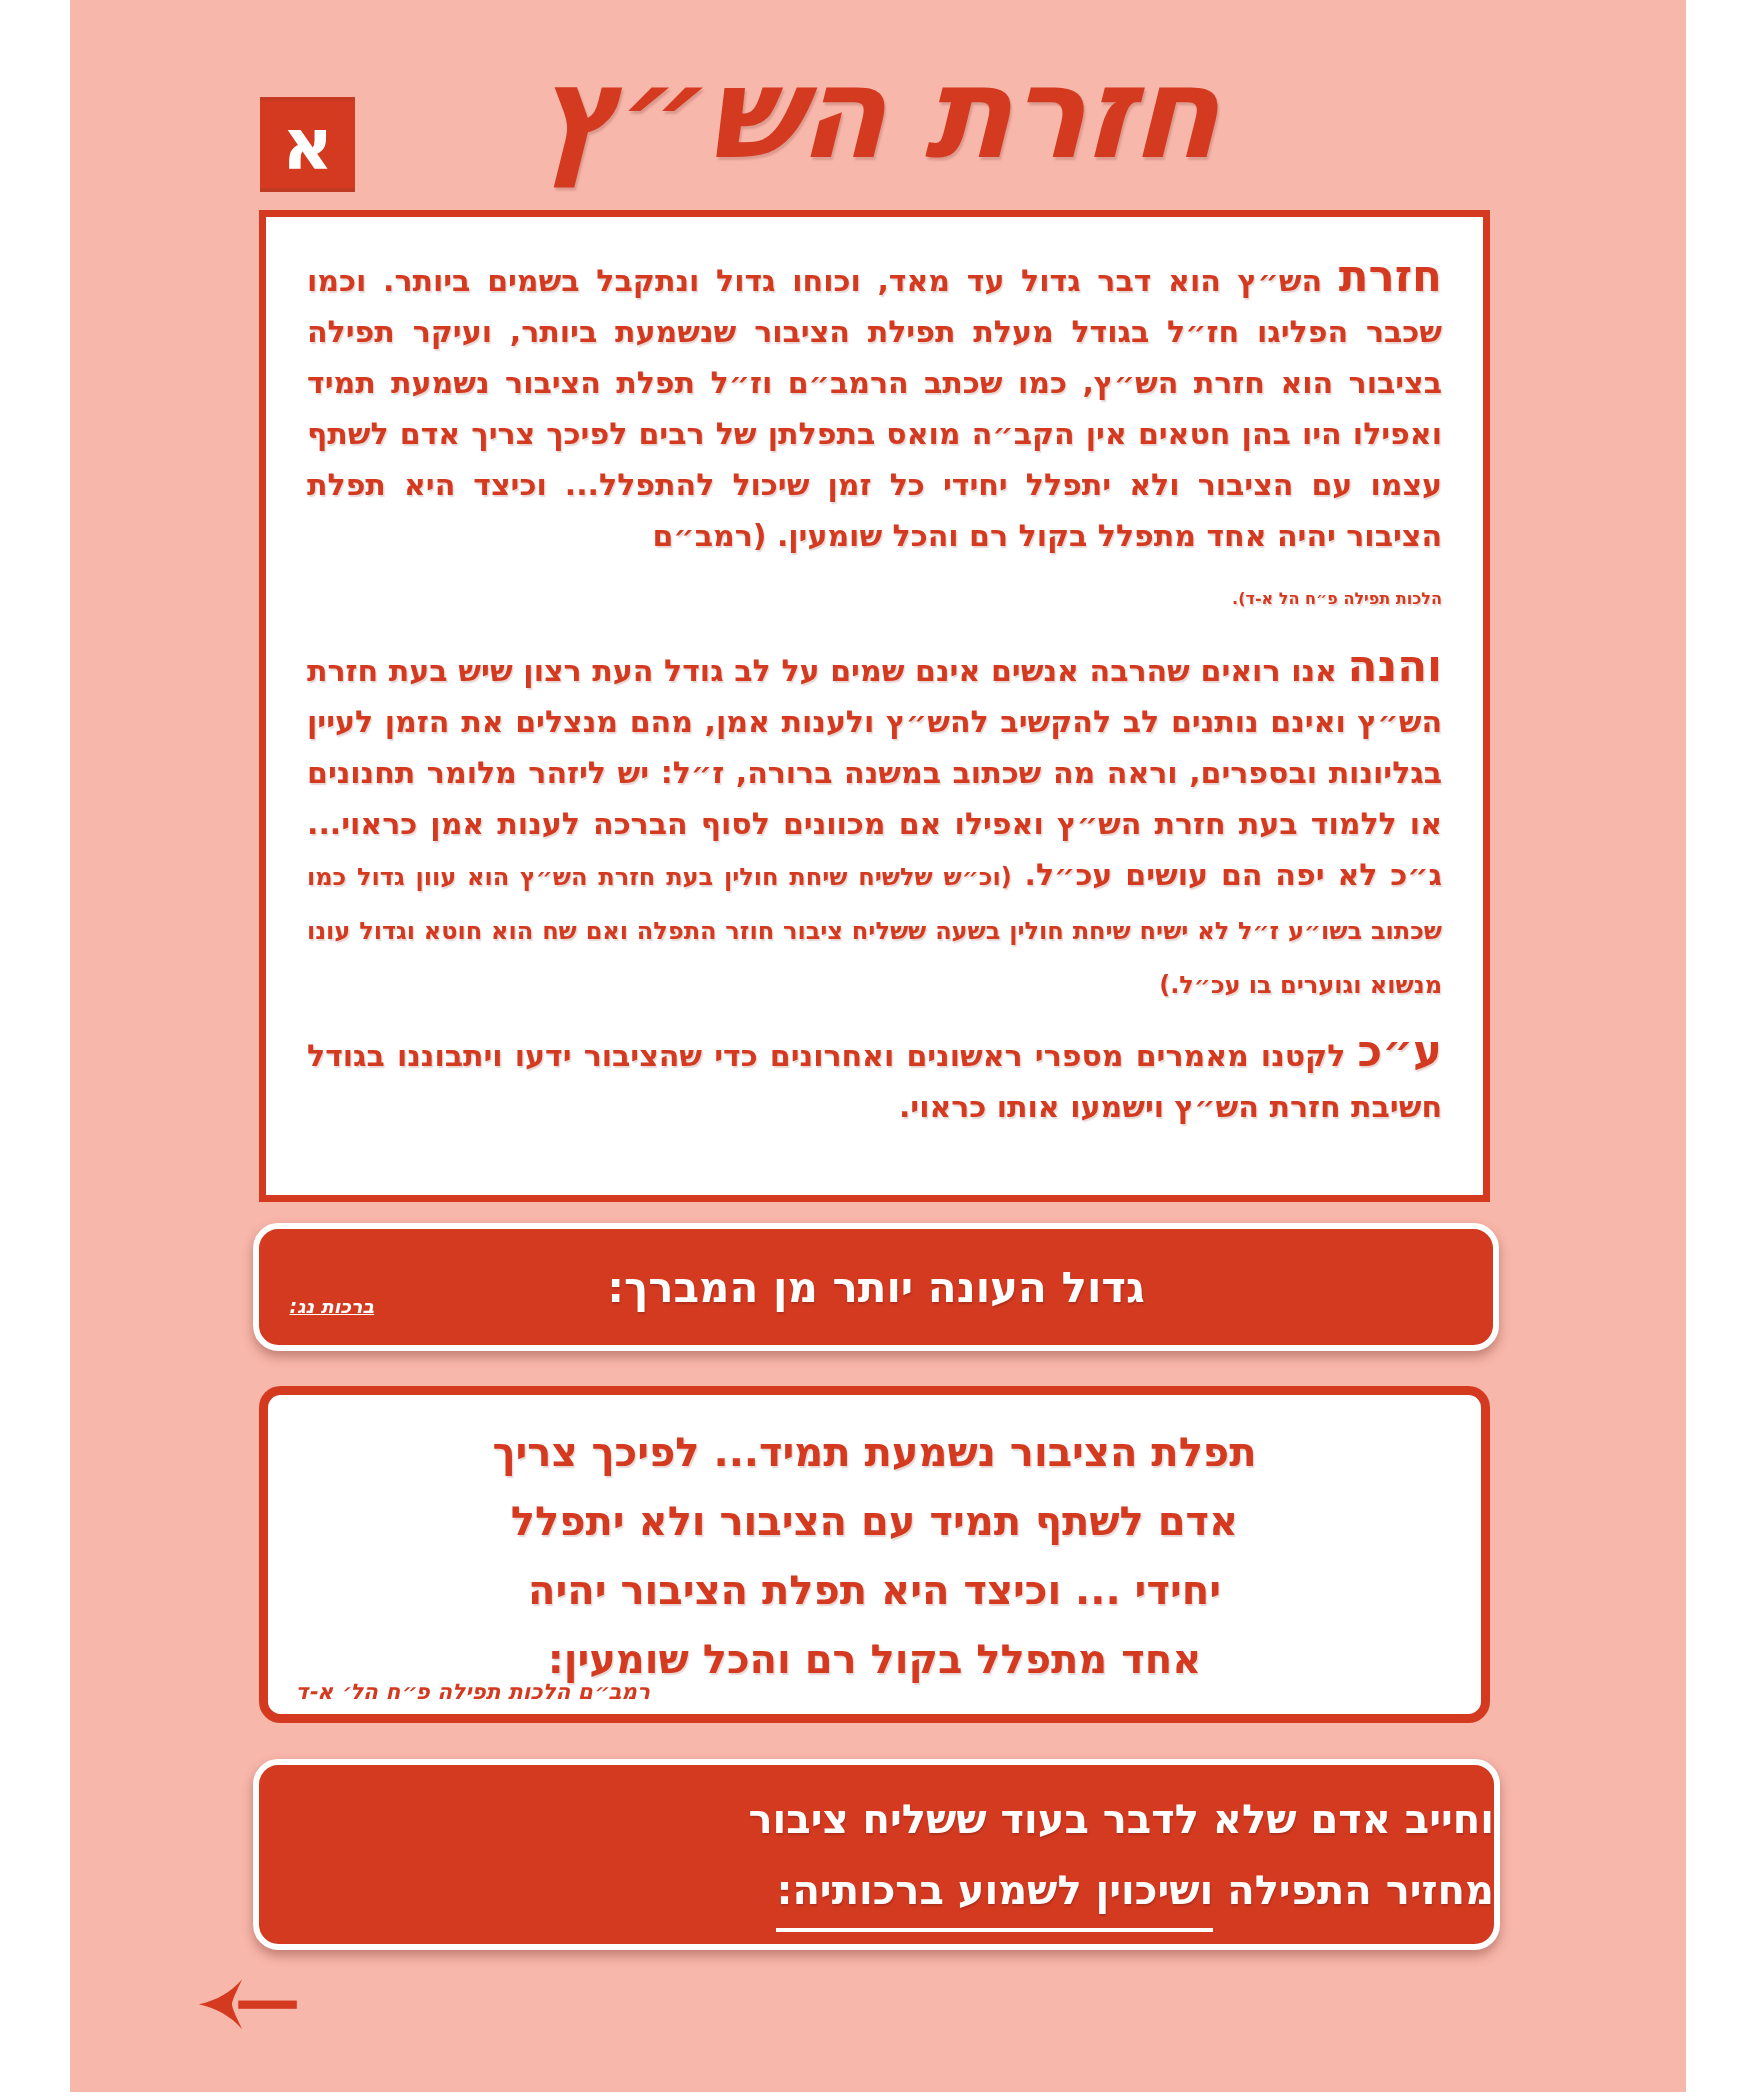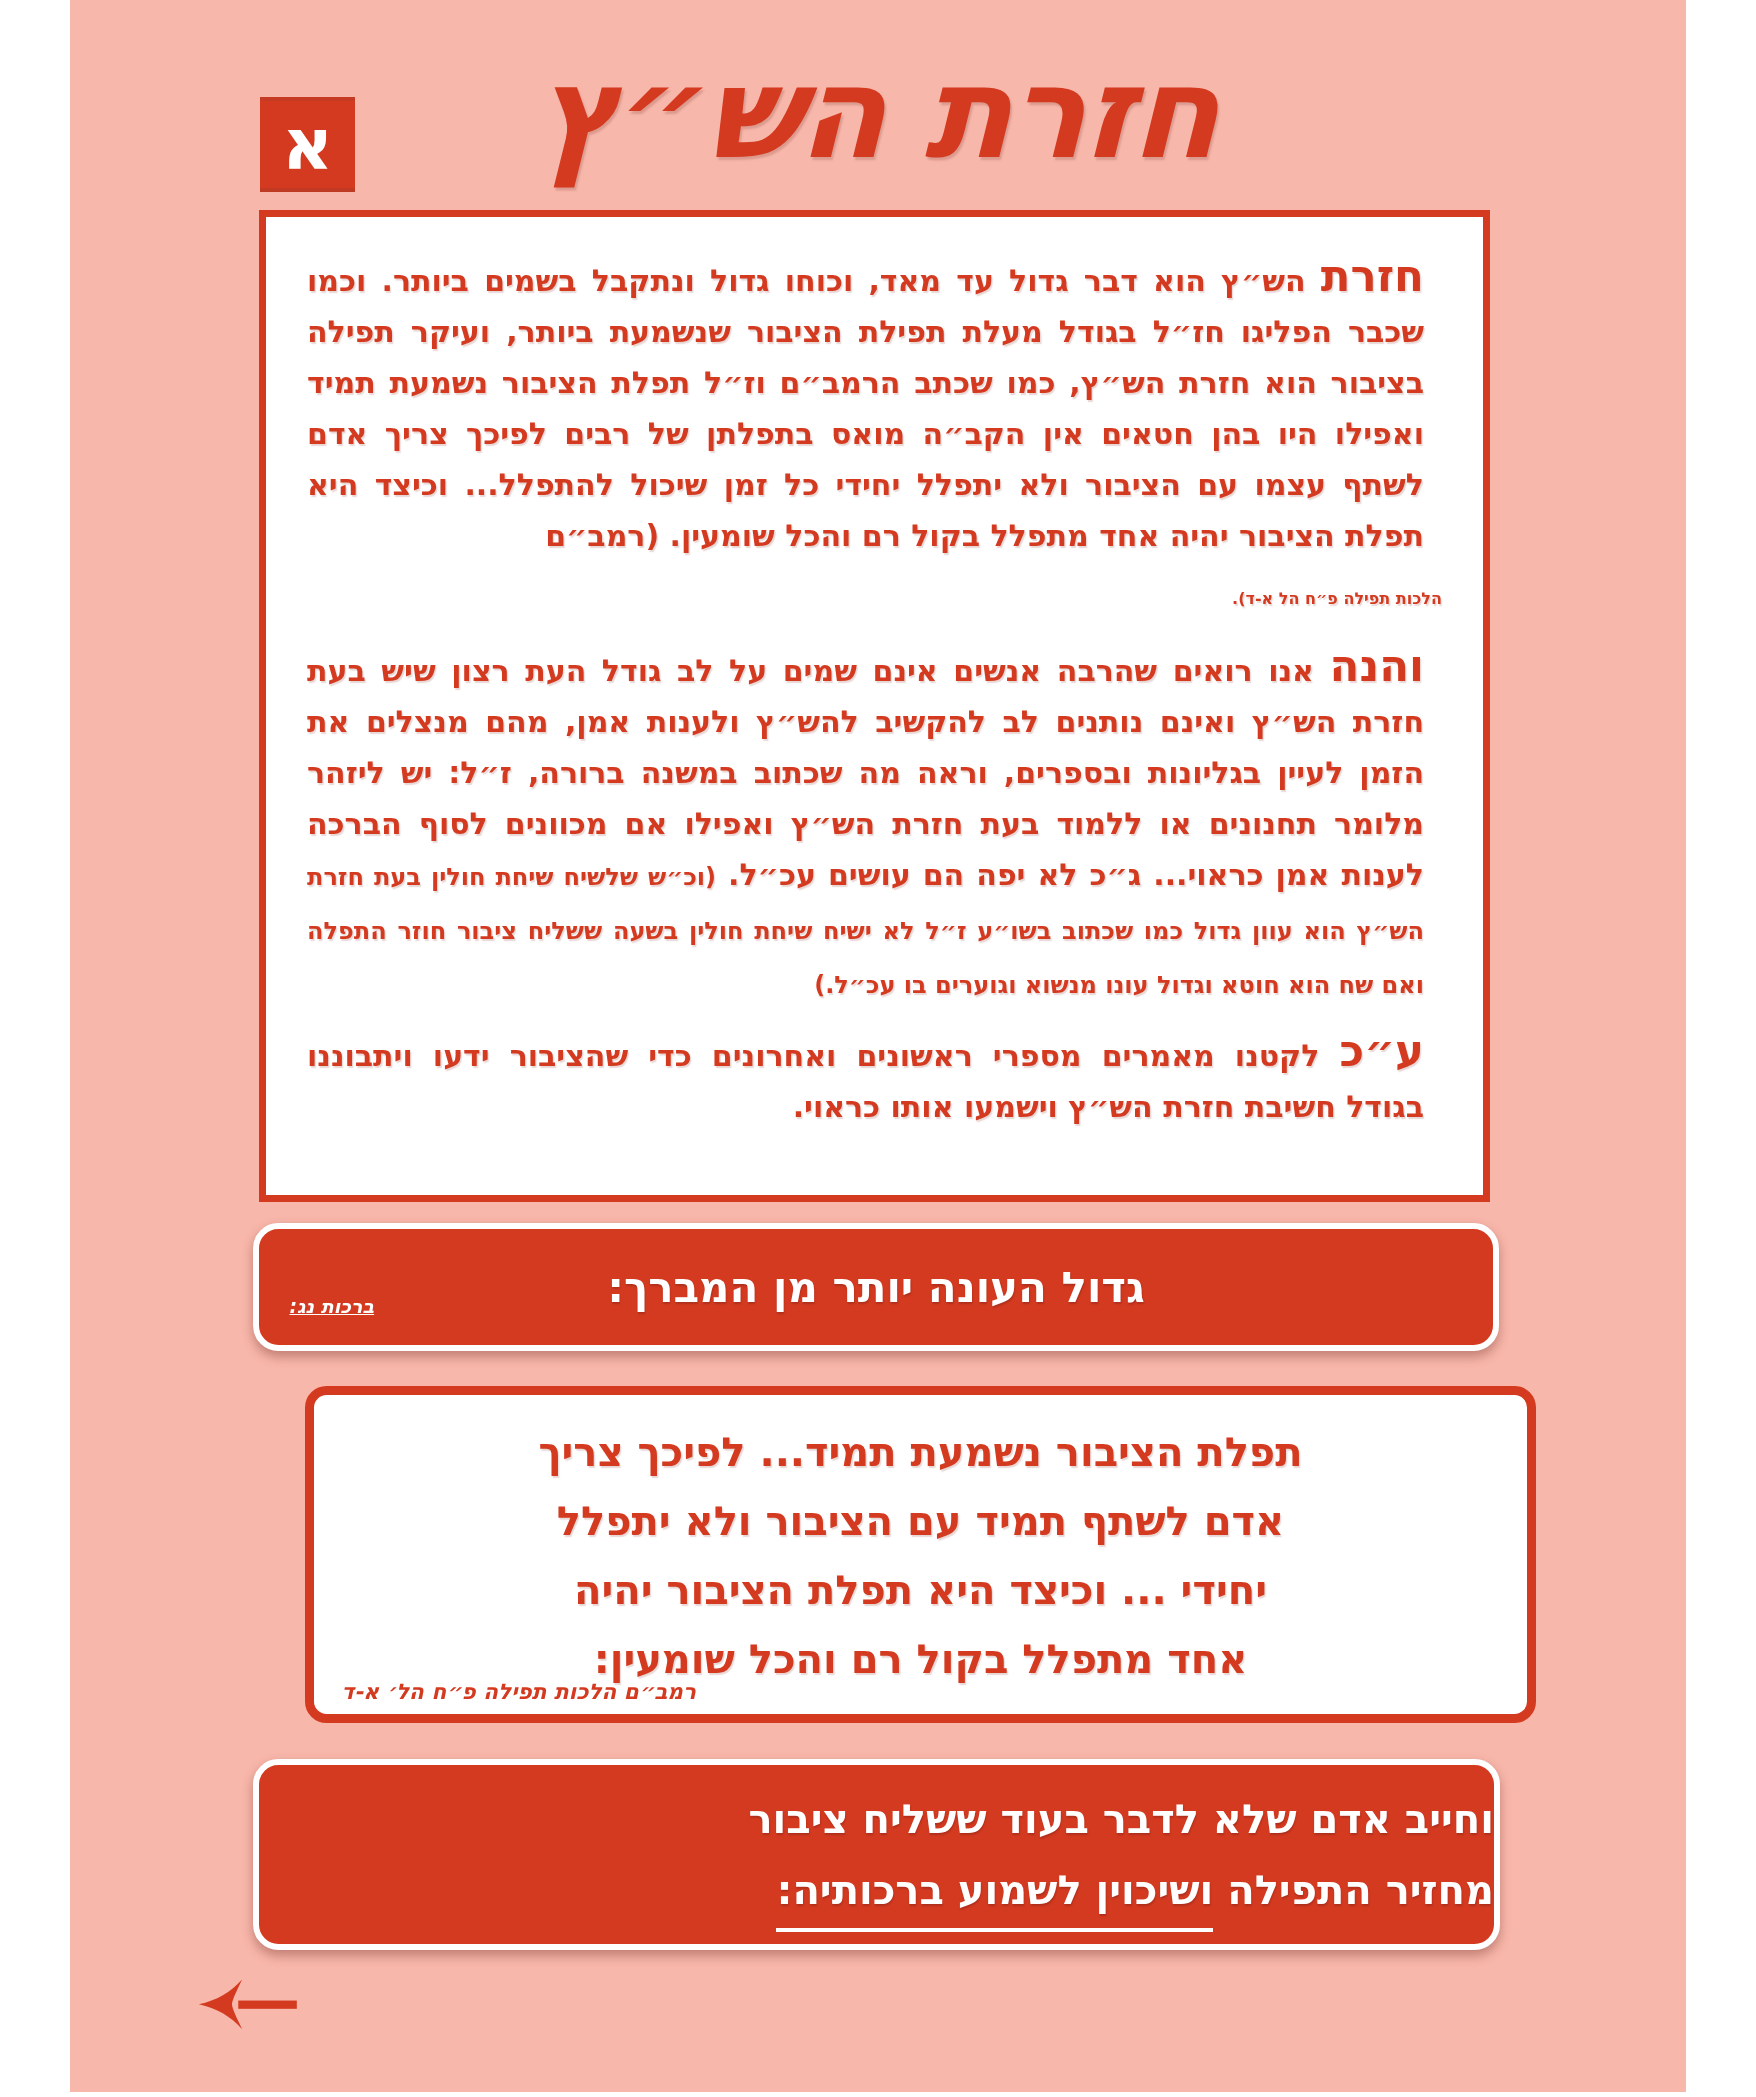--- a/index.html
+++ b/index.html
@@ -27,21 +27,21 @@
     transform:skewX(-3deg);
   }
   .intro-box{
     position:absolute;left:189px;top:210px;width:1231px;height:992px;
     box-sizing:border-box;background:#ffffff;border:7.6px solid #d43a20;
     padding:38px 41px 0 41px;
     color:#d43a20;font-weight:bold;font-size:30px;line-height:51px;
     text-align:justify;
     text-shadow:1.3px 1.9px 1.3px rgba(140,70,60,.22);
   }
-  .intro-para{margin:0 18px 19px 0;}
+  .intro-para{margin:0 0 19px 0;}
   .lead-word{font-size:1.45em;line-height:1;}
   .small-inline{font-size:24px;}
   .citation-line{
     font-size:16px;text-align:right;margin:1.3px 0 27px 0;line-height:38px;
   }
   .banner{
     position:absolute;box-sizing:border-box;background:#d43a20;
     border:6.4px solid #ffffff;border-radius:25.4px;
     color:#ffffff;font-weight:bold;text-align:center;
     box-shadow:0 5.7px 10.2px rgba(130,60,50,.45);
@@ -68,21 +68,20 @@
   }
   .underlined{
     border-bottom:4.4px solid #ffffff;padding-bottom:15px;
   }
   .quote-box{
     position:absolute;left:189px;top:1386px;width:1231px;height:337px;
     box-sizing:border-box;background:#ffffff;border:9.5px solid #d43a20;
     border-radius:21.6px;text-align:center;color:#d43a20;font-weight:bold;
     font-size:40px;line-height:69px;padding-top:23px;
     text-shadow:1.3px 1.9px 1.3px rgba(140,70,60,.22);
-    margin-left:46px;
   }
   .quote-cite{
     position:absolute;left:29px;bottom:9px;
     font-size:21.6px;font-weight:bold;line-height:1.2;
     transform:skewX(-12deg);text-shadow:none;
   }
   .back-arrow{
     position:absolute;left:125px;top:1977px;width:105px;height:56px;
   }
 </style>

